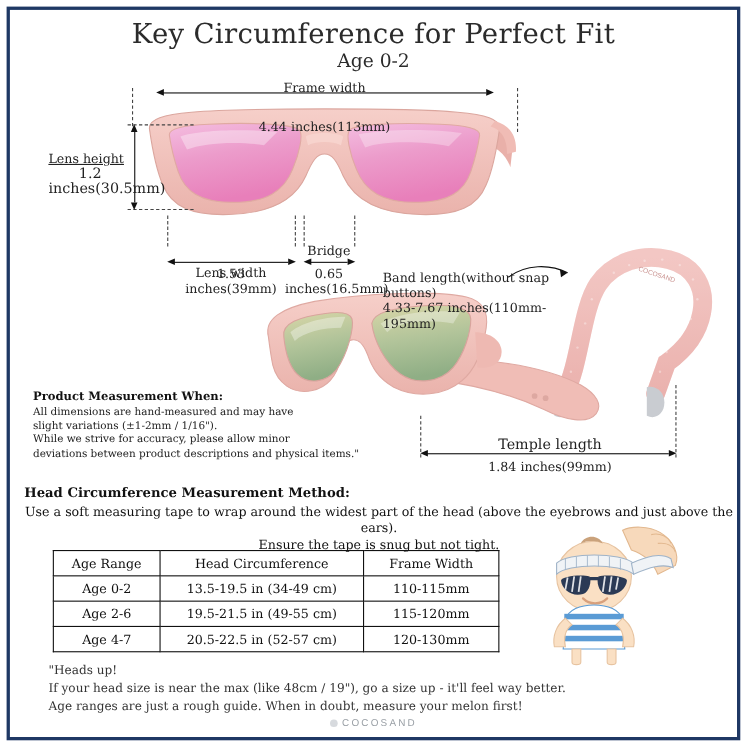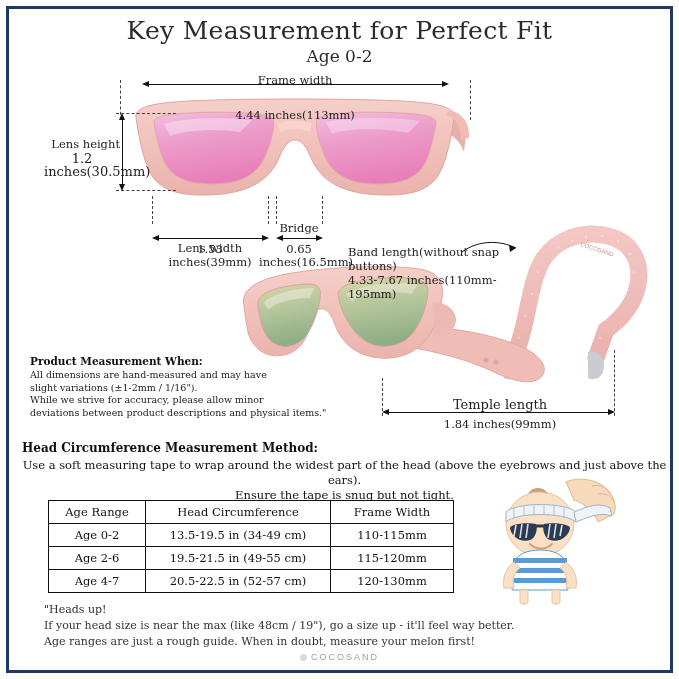--- a/index.html
+++ b/index.html
@@ -203,21 +203,21 @@
     height: 128px;
   }
 </style>
 </head>
 <body>
 
 <div id="page">
 
   <div class="frame-border"></div>
 
-  <div class="title">Key Measurement for Perfect Fit</div>
+  <div class="title">Key Circumference for Perfect Fit</div>
   <div class="subtitle">Age 0-2</div>
 
   <svg id="glasses-front" viewBox="0 0 350 125" xmlns="http://www.w3.org/2000/svg">
     <defs>
       <linearGradient id="lensPink" x1="0" y1="0" x2="0.3" y2="1">
         <stop offset="0%" stop-color="#f4bde0"></stop>
         <stop offset="45%" stop-color="#ec9ccb"></stop>
         <stop offset="100%" stop-color="#e87fba"></stop>
       </linearGradient>
       <linearGradient id="framePink" x1="0" y1="0" x2="0" y2="1">
@@ -262,21 +262,21 @@
   <div class="arrow l" style="left:142px; top:81px;"></div>
   <div class="arrow r" style="left:442px; top:81px;"></div>
   <div class="lbl" style="left:235px; top:74px; width:120px; font-size:11.5px;">Frame width</div>
   <div class="lbl" style="left:225px; top:89px; width:140px; font-size:11.5px;margin-top:20px;">4.44 inches(113mm)</div>
 
   <div class="dashed-h" style="left:116px; top:113px; width:60px;"></div>
   <div class="dashed-h" style="left:116px; top:190px; width:60px;"></div>
   <div class="vline" style="left:122px; top:119px; height:65px;"></div>
   <div class="arrow u" style="left:119px; top:113px;"></div>
   <div class="arrow d" style="left:119px; top:184px;"></div>
-  <div class="lbl left" style="left:44px; top:138px; width:76px; text-align:right; font-size:11.5px;">Lens height</div>
+  <div class="lbl left" style="left:44px; top:138px; width:76px; text-align:left; font-size:11.5px;text-decoration:underline;">Lens height</div>
   <div class="lbl left" style="left:44px; top:152px; width:76px; text-align:center; font-size:13px;">1.2 inches(30.5mm)</div>
 
   <div class="dashed-v" style="left:152px; top:196px; height:28px;"></div>
   <div class="dashed-v" style="left:268px; top:196px; height:28px;"></div>
   <div class="hline" style="left:158px; top:238px; width:104px;"></div>
   <div class="arrow l" style="left:152px; top:235px;"></div>
   <div class="arrow r" style="left:262px; top:235px;"></div>
   <div class="lbl" style="left:160px; top:222px; width:100px; font-size:11.5px;margin-top:20px;">Lens width</div>
   <div class="lbl" style="left:160px; top:243px; width:100px; font-size:11.5px;">1.53 inches(39mm)</div>
 

